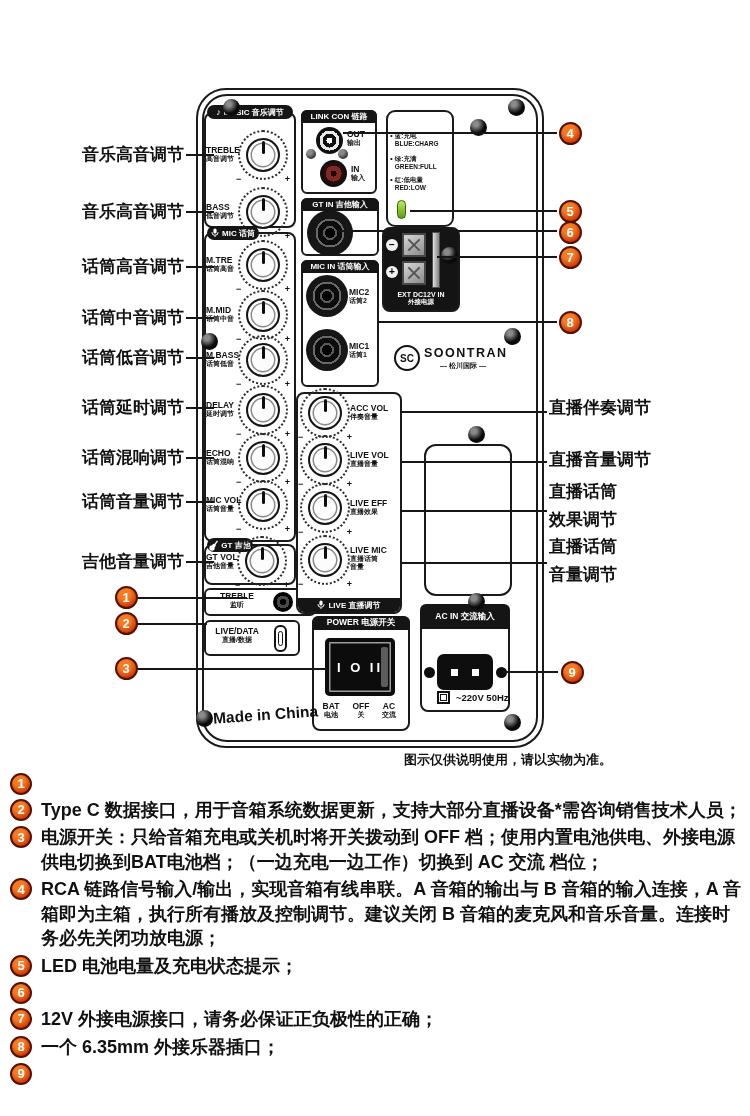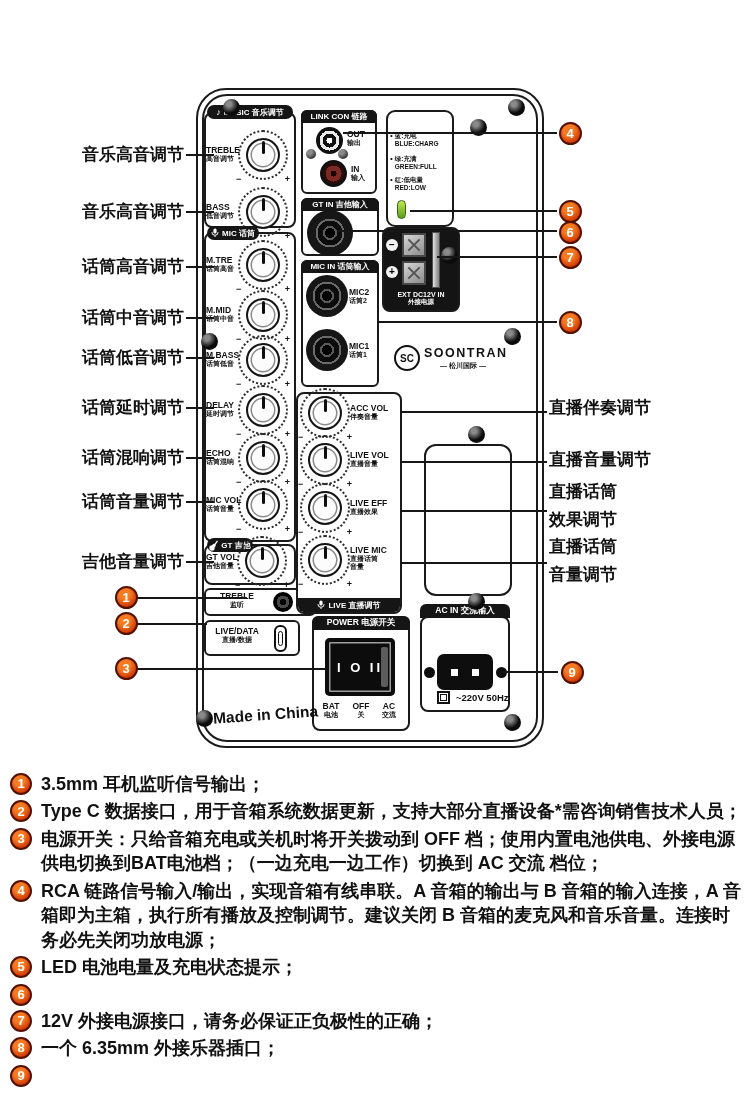--- a/index.html
+++ b/index.html
@@ -425,28 +425,29 @@
   <div class="tp tpc" style="left:348px;top:702px;width:26px">
       <b>OFF</b>
       <i>关</i>
     </div>
   <div class="tp tpc" style="left:376px;top:702px;width:26px">
       <b>AC</b>
       <i>交流</i>
     </div>
 
   <div class="bx" style="left:420px;top:616px;width:90px;height:96px;border-radius:8px"></div>
-  <div class="bar topbar" style="left:420px;top:604px;width:90px;height:14px;font-size:8.5px">AC IN 交流输入</div>
+  <div class="bar topbar" style="left:420px;top:604px;width:90px;height:25px;font-size:8.5px">AC IN 交流输入</div>
   <div class="acinlet"></div>
   <span class="sscrew" style="left:429px;top:672px"></span>
   <span class="sscrew" style="left:501px;top:672px"></span>
   <span class="cls2"></span>
   <div style="position:absolute;left:456px;top:692px;font-size:9.5px;font-weight:bold;z-index:3">~220V 50Hz</div>
 
   <div class="madein">Made in China</div>
+  <div class="disclaimer">图示仅供说明使用，请以实物为准。</div>
 
   <div class="lbl l" style="top:146px">音乐高音调节</div>
   <div class="lbl l" style="top:203px">音乐高音调节</div>
   <div class="lbl l" style="top:258px">话筒高音调节</div>
   <div class="lbl l" style="top:309px">话筒中音调节</div>
   <div class="lbl l" style="top:349px">话筒低音调节</div>
   <div class="lbl l" style="top:399px">话筒延时调节</div>
   <div class="lbl l" style="top:449px">话筒混响调节</div>
   <div class="lbl l" style="top:493px">话筒音量调节</div>
   <div class="lbl l" style="top:553px">吉他音量调节</div>
@@ -487,21 +488,20 @@
   <span class="co" style="left:570px;top:133px">4</span>
   <span class="co" style="left:570px;top:211px">5</span>
   <span class="co" style="left:570px;top:232px">6</span>
   <span class="co" style="left:570px;top:257px">7</span>
   <span class="co" style="left:570px;top:322px">8</span>
   <span class="co" style="left:572px;top:672px">9</span>
 
   <div class="notes">
     <div class="note">
         <span class="co2">1</span>
-        <span>3.5mm 耳机监听信号输出；</span>
       </div>
     <div class="note">
         <span class="co2">2</span>
         <span>Type C 数据接口，用于音箱系统数据更新，支持大部分直播设备*需咨询销售技术人员；</span>
       </div>
     <div class="note">
         <span class="co2">3</span>
         <span>电源开关：只给音箱充电或关机时将开关拨动到 OFF 档；使用内置电池供电、外接电源供电切换到BAT电池档；（一边充电一边工作）切换到 AC 交流 档位；</span>
       </div>
     <div class="note">

